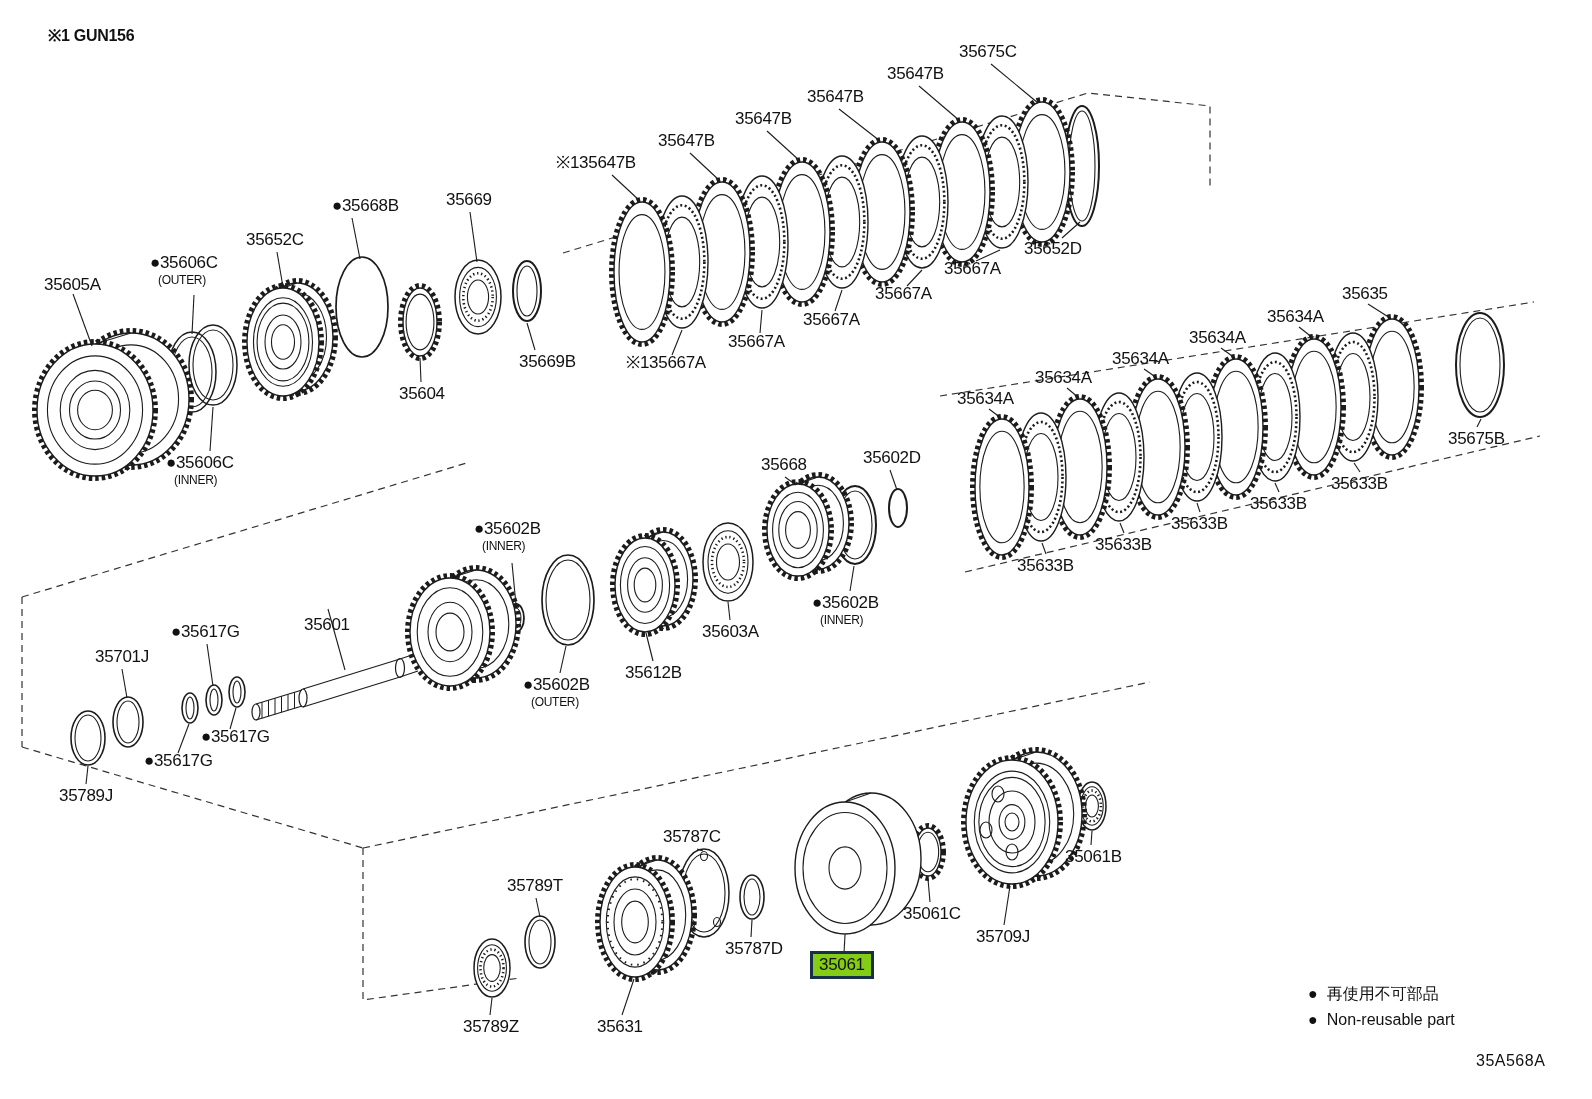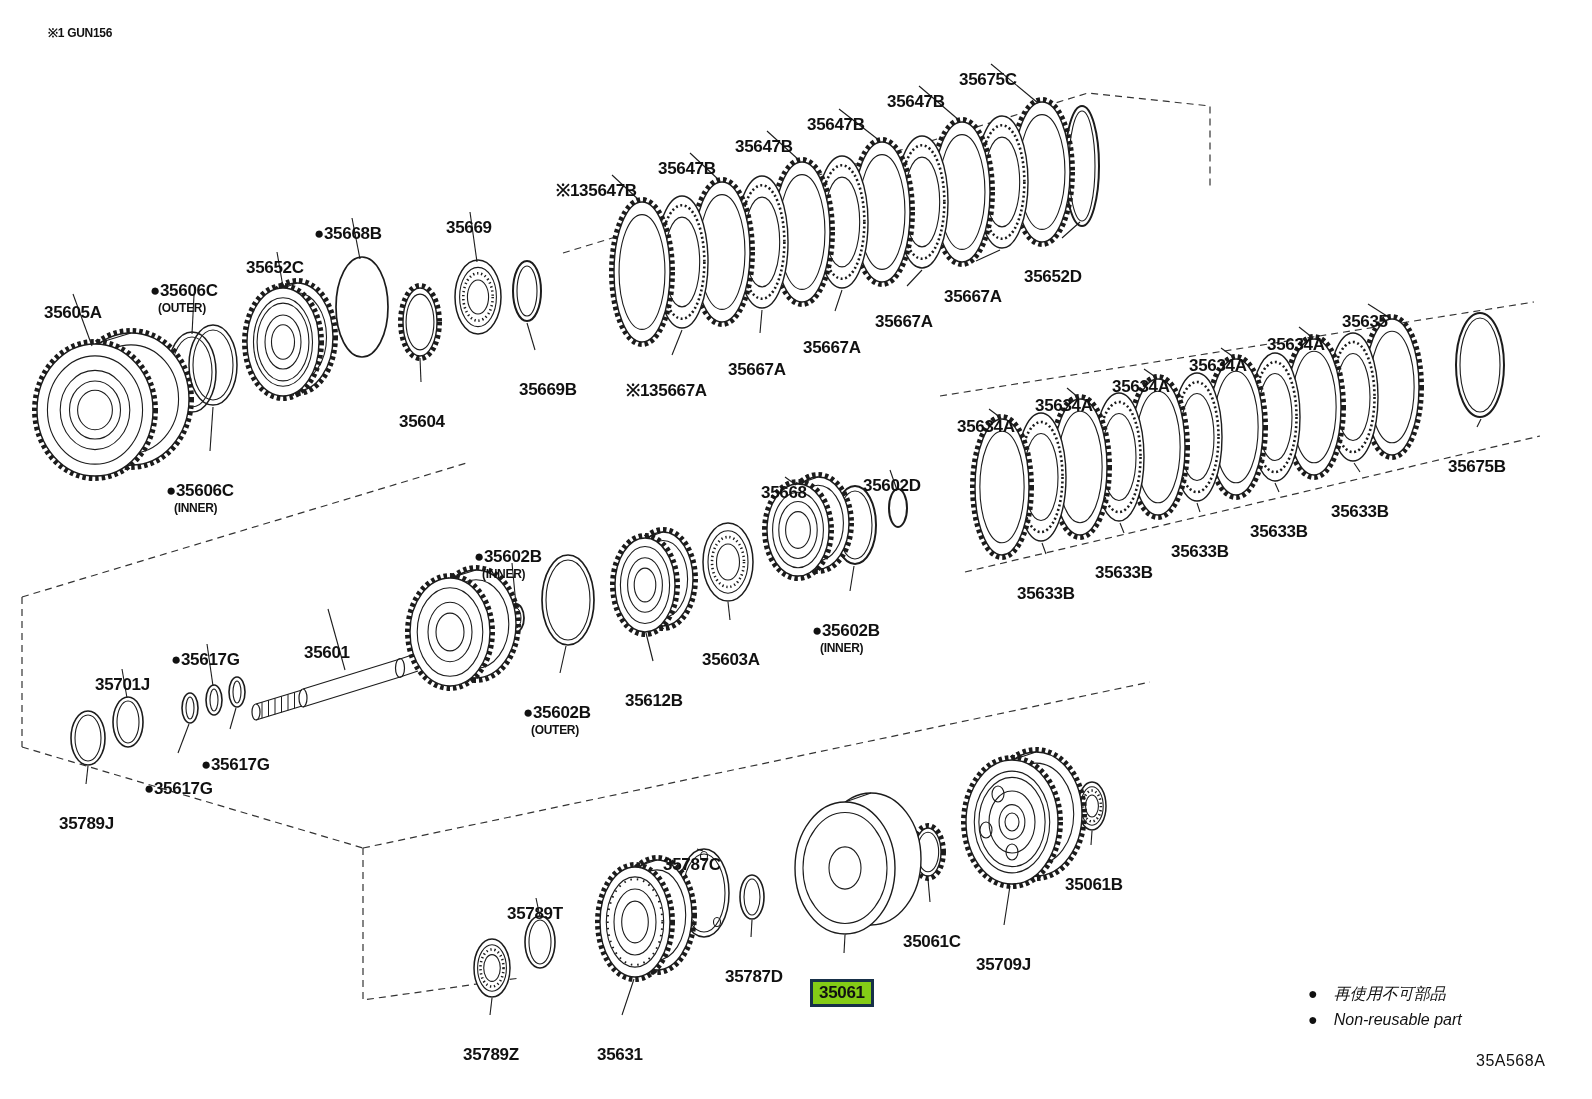--- a/index.html
+++ b/index.html
@@ -1,24 +1,24 @@
 <!DOCTYPE html>
 <html><head>
 <meta charset="utf-8">
 <style>
   html,body{margin:0;padding:0;background:#fff;}
   #stage{position:relative;width:1592px;height:1099px;background:#fff;overflow:hidden;
          font-family:"Liberation Sans",sans-serif;color:#111;}
   #diagram{position:absolute;left:0;top:0;}
-  .lbl{position:absolute;font-weight:700;font-size:17px;line-height:1.18;white-space:nowrap;letter-spacing:-0.3px;margin-top:28px;}
+  .lbl{position:absolute;font-weight:400;font-size:17px;line-height:1.18;white-space:nowrap;letter-spacing:-0.3px;}
   .lbl .sub{font-size:12px;padding-left:8px;}
   .boxed{border:3px solid #173048;padding:1px 6px;background:#84cc16;}
-  .note{position:absolute;font-weight:700;font-size:12px;letter-spacing:-0.3px;}
+  .note{position:absolute;font-weight:700;font-size:16px;letter-spacing:-0.3px;}
   .legend{position:absolute;font-size:16px;font-weight:500;white-space:nowrap;}
-  .legend .legtxt{margin-left:16px;font-style:italic;}
+  .legend .legtxt{margin-left:9px;}
   .docnum{position:absolute;font-size:16px;font-weight:400;letter-spacing:0.5px;}
 </style>
 </head>
 <body>
 
 <div id="stage">
 
   <svg id="diagram" width="1592" height="1099" viewBox="0 0 1592 1099">
       <polyline points="563,253 1088,93 1210,106 1210,190" fill="none" stroke="#333" stroke-width="1.2" stroke-dasharray="7 5"></polyline>
       <polyline points="940,396 1534,302" fill="none" stroke="#333" stroke-width="1.2" stroke-dasharray="7 5"></polyline>
@@ -419,21 +419,21 @@
     </svg>
 
   <div class="note" style="left:48px;top:24px">※1 GUN156</div>
 
   <div class="lbl" style="left:44px;top:275px"><span>35605A</span></div>
   <div class="lbl" style="left:150px;top:253px">
       <div>●35606C</div>
       <div class="sub">(OUTER)</div>
     </div>
   <div class="lbl" style="left:246px;top:230px"><span>35652C</span></div>
-  <div class="lbl" style="left:314px;top:196px"><span>●35668B</span></div>
+  <div class="lbl" style="left:332px;top:196px"><span>●35668B</span></div>
   <div class="lbl" style="left:446px;top:190px"><span>35669</span></div>
   <div class="lbl" style="left:556px;top:153px"><span>※135647B</span></div>
   <div class="lbl" style="left:658px;top:131px"><span>35647B</span></div>
   <div class="lbl" style="left:735px;top:109px"><span>35647B</span></div>
   <div class="lbl" style="left:807px;top:87px"><span>35647B</span></div>
   <div class="lbl" style="left:887px;top:64px"><span>35647B</span></div>
   <div class="lbl" style="left:959px;top:42px"><span>35675C</span></div>
   <div class="lbl" style="left:1024px;top:239px"><span>35652D</span></div>
   <div class="lbl" style="left:944px;top:259px"><span>35667A</span></div>
   <div class="lbl" style="left:875px;top:284px"><span>35667A</span></div>

